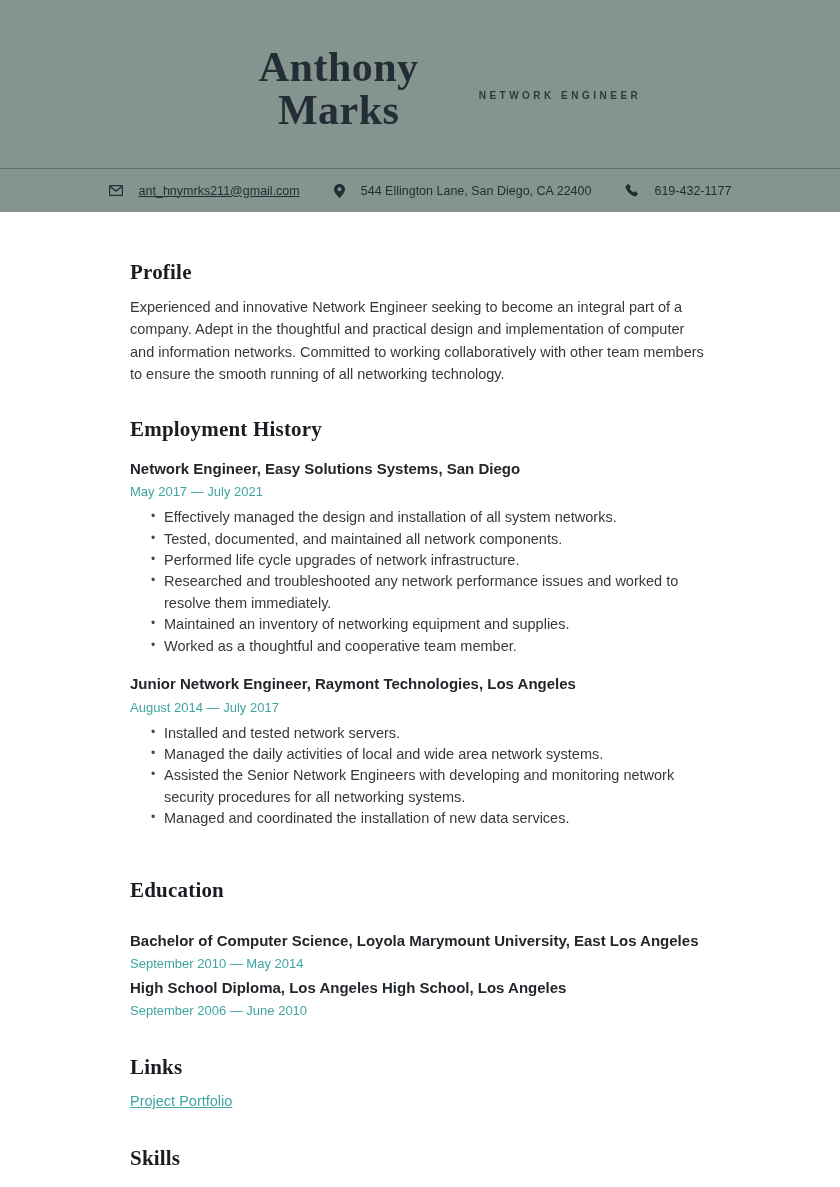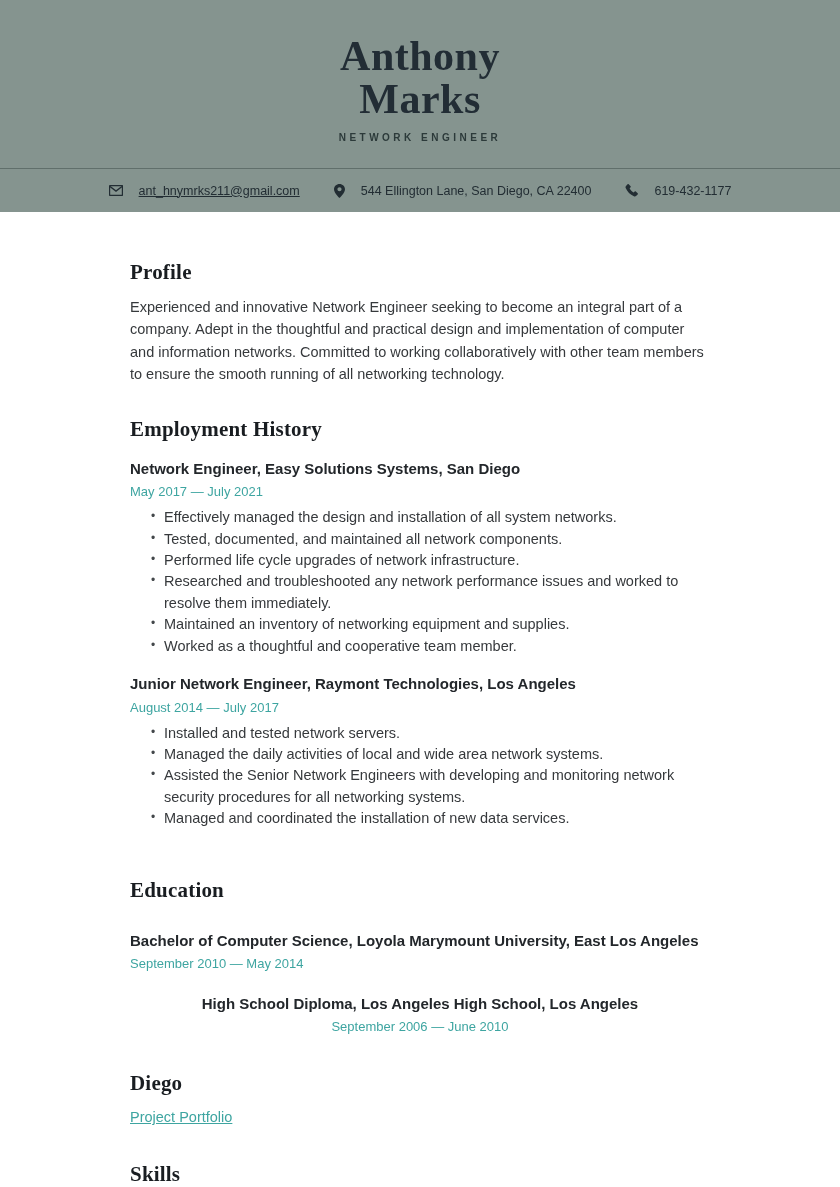--- a/index.html
+++ b/index.html
@@ -12,21 +12,20 @@
     color: #36393c;
     position: relative;
     overflow: hidden;
   }
 
   
   .header {
     background: #85948f;
     height: 168px;
     display: flex;
-    flex-direction: column;
     align-items: center;
     justify-content: center;
     padding-top: 10px;
   }
   .name {
     font-family: "Liberation Serif", "DejaVu Serif", serif;
     font-weight: 700;
     font-size: 42px;
     line-height: 1.02;
     letter-spacing: 0.5px;
@@ -112,21 +111,21 @@
     content: "•";
     position: absolute;
     left: -13px;
     color: #43474a;
     font-size: 12px;
     top: 1px;
   }
 
   .education-section h2 { margin: 48px 0 6px; }
   .edu-item { margin-top: 28px; }
-  .edu-item + .edu-item { margin-top: 23px; text-align: center; }
+  .edu-item + .edu-item { margin-top: 7px; }
 
   .links-section h2 { margin: 37px 0 12px; }
   .portfolio-link {
     font-size: 14.5px;
     color: #3ea5a1;
     text-decoration: underline;
     cursor: pointer;
   }
 
   .skills-section h2 { margin: 36px 0 14px; }
@@ -220,21 +219,21 @@
       <div class="edu-dates">September 2010 — May 2014</div>
     </div>
 
     <div class="edu-item">
       <div class="edu-title">High School Diploma, Los Angeles High School, Los Angeles</div>
       <div class="edu-dates">September 2006 — June 2010</div>
     </div>
   </section>
 
   <section class="links-section">
-    <h2 class="section-heading">Diego</h2>
+    <h2 class="section-heading">Links</h2>
     <a class="portfolio-link">Project Portfolio</a>
   </section>
 
   <section class="skills-section">
     <h2 class="section-heading">Skills</h2>
     <div class="skills-grid">
       <div>
         <div class="skill-label">Cisco Networking</div>
 
       </div>

